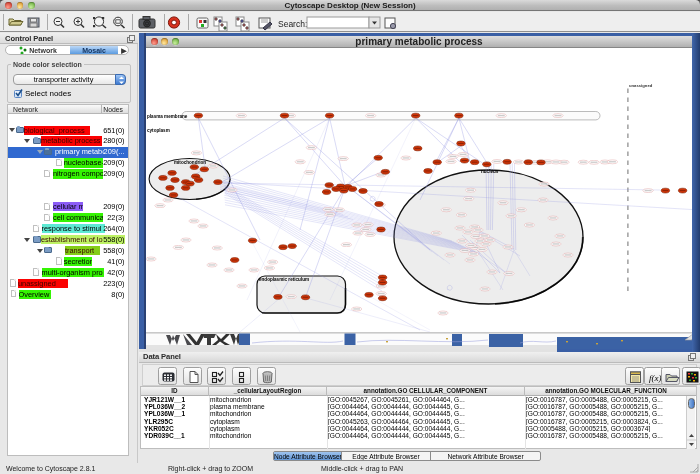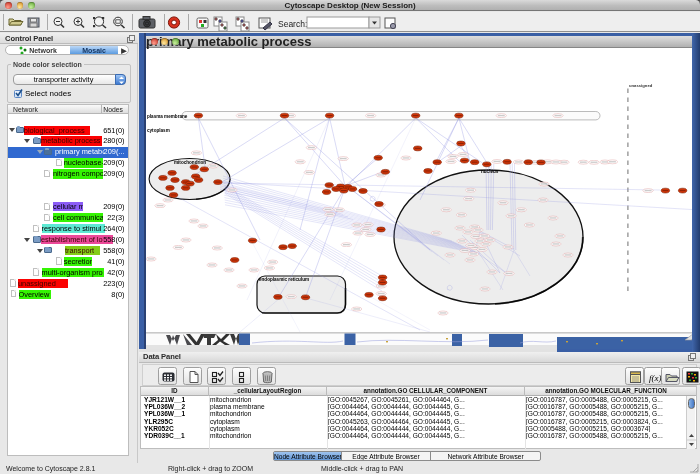--- a/index.html
+++ b/index.html
@@ -58,21 +58,21 @@
 .tcnt { position:absolute; right:5.5px; top:0.8px; line-height:9.3px; }
 
 
 #desktop { left:139px; top:33px; width:561px; height:319px; background:#3a5fa5; }
 #desktop::before { content:""; position:absolute; left:5px; top:0; width:2px; height:100%; background:#2a4173; }
 #desktop::after { content:""; position:absolute; right:0; top:0; width:8px; height:100%;
   background:linear-gradient(90deg,#4066ab,#223c6e); }
 #frame { position:absolute; left:7px; top:3px; width:546px; height:313px; background:#fff; }
 #frametitle { position:absolute; left:0; top:0; width:546px; height:11.5px;
   background:linear-gradient(#dedede,#b0b0b0); border-bottom:1px solid #868686;
-  font-size:13px; font-weight:bold; color:#222; text-align:left; line-height:11px;}
+  font-size:10px; font-weight:bold; color:#222; text-align:center; line-height:11px;}
 #frametitle .tl { position:absolute; top:2.2px; width:7px; height:7px; border-radius:50%;
   box-shadow: inset 0 0.6px 1.2px rgba(0,0,0,0.55), 0 0.5px 0.5px rgba(255,255,255,0.55); }
 
 
 #strip { position:absolute; left:0px; top:296px; width:546px; height:17px; background:#fdfdfd; overflow:hidden;}
 
 
 #datapanel { left:139px; top:352px; width:561px; height:111px; background:#e8e8e8; }
 #dphead { position:absolute; left:0; top:0; width:561px; height:10.5px;
   background:linear-gradient(#f0f0f0,#d8d8d8); border-bottom:1px solid #bbb;
@@ -265,21 +265,21 @@
           <span class="tcnt" style="color:#000">22(3)</span>
         </div>
         <div class="trow" style="top:109.50px">
           <span class="page" style="left:25.3px"></span>
           <span class="tlab" style="left:33.5px;width:63px;background:#5eead4;color:#000">response to stimul</span>
           <span class="tcnt" style="color:#000">264(0)</span>
         </div>
         <div class="trow" style="top:120.45px">
           <span class="arr" style="left:16.0px;border-top-color:#444"></span>
           <span class="fold" style="left:24.8px;"></span>
-          <span class="tlab" style="left:33.0px;width:72px;background:#ec4899;color:#3a0500">establishment of lo</span>
+          <span class="tlab" style="left:33.0px;width:84px;background:#bef264;color:#3a0500">establishment of lo</span>
           <span class="tcnt" style="color:#000">558(0)</span>
         </div>
         <div class="trow" style="top:131.40px">
           <span class="arr" style="left:28.7px;border-top-color:#444"></span>
           <span class="fold" style="left:36.4px;"></span>
           <span class="tlab" style="left:57px;width:35px;background:#84cc16;color:#3a0500">transport</span>
           <span class="tcnt" style="color:#000">558(0)</span>
         </div>
         <div class="trow" style="top:142.35px">
           <span class="page" style="left:48.0px"></span>

